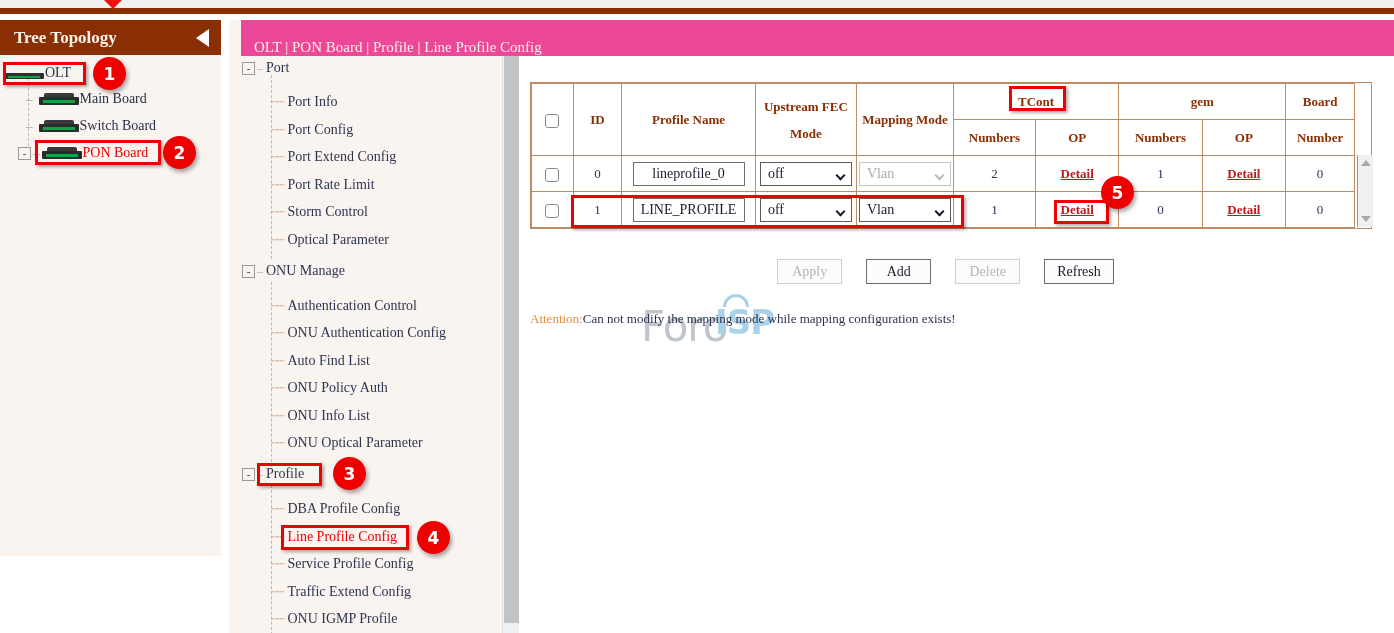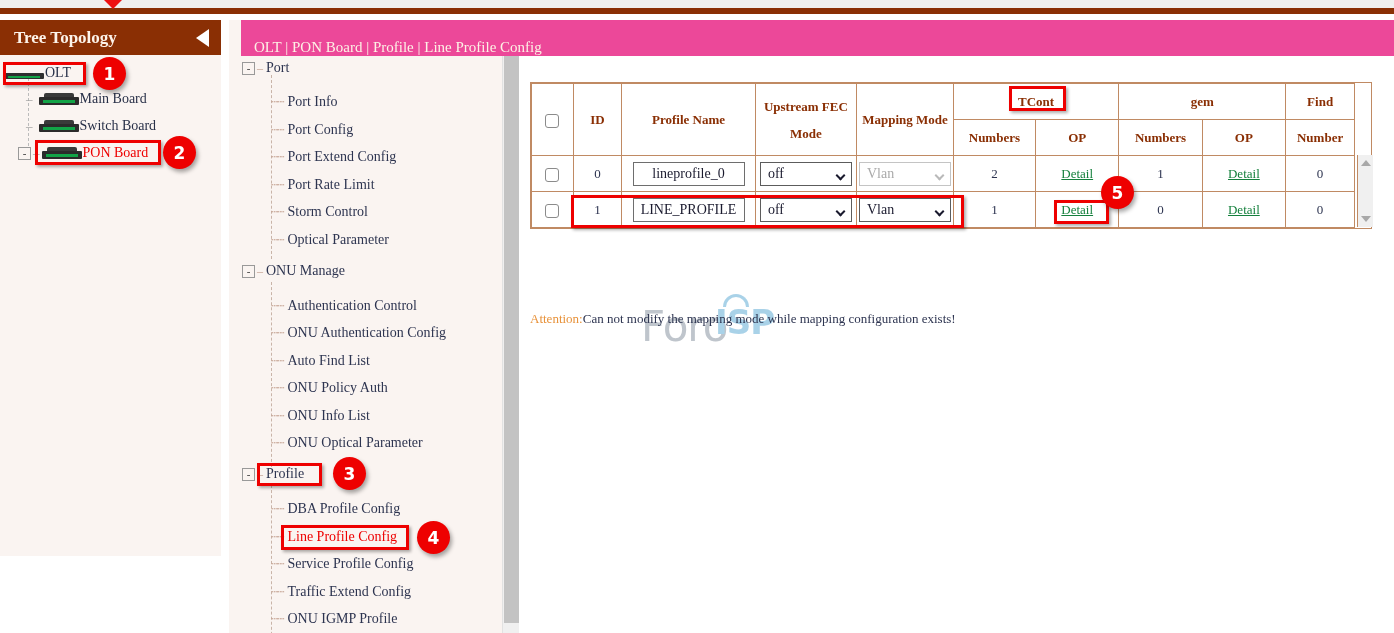--- a/index.html
+++ b/index.html
@@ -123,21 +123,21 @@
     display:inline-block; text-align:left; font-size:14px; color:#1a1a2e;
     padding-left:7px; line-height:22px;
   }
   .sel.disabled { border-color:#c4c4c4; color:#aaaaaa; background:#fff; }
   .sel .chev {
     position:absolute; right:7px; top:9px; width:7px;height:7px;
     border-right:2px solid #1a1a2e; border-bottom:2px solid #1a1a2e;
     transform:rotate(45deg);
   }
   .sel.disabled .chev { border-color:#b9b9b9; }
-  .lnk { color:#15803d; text-decoration:underline; font-size:13px; }
+  .lnk { color:#b91c1c; text-decoration:underline; font-size:13px;font-weight:bold; }
   .twolines { line-height:17px; }
 
   
   .tbl-scroll {
     position:absolute; left:826px; top:0px; width:16px; height:72px;
     background:#f0f0f0; border-left:1px solid #c08a63;
   }
   .tbl-scroll .up {
     position:absolute; left:3px; top:5px; width:0;height:0;
     border-left:5px solid transparent;border-right:5px solid transparent;border-bottom:6px solid #a8a8a8;
@@ -375,21 +375,21 @@
             <th class="hsingle" rowspan="2">ID</th>
             <th class="hsingle" rowspan="2">Profile Name</th>
             <th class="hsingle twolines" rowspan="2">
               <div>Upstream FEC</div>
               <div style="height:10px"></div>
               <div>Mode</div>
             </th>
             <th class="hsingle" rowspan="2">Mapping Mode</th>
             <th colspan="2">TCont</th>
             <th colspan="2">gem</th>
-            <th rowspan="1">Find</th>
+            <th rowspan="1">Board</th>
             <th rowspan="2" style="border:none;padding:0"></th>
           </tr>
           <tr class="hrow2">
             <th>Numbers</th>
             <th>OP</th>
             <th>Numbers</th>
             <th>OP</th>
             <th>Number</th>
           </tr>
         </thead>
@@ -454,20 +454,26 @@
           </tr>
         </tbody>
       </table>
 
       <div class="tbl-scroll" style="top:72px;">
         <div class="up"></div>
         <div class="dn"></div>
       </div>
     </div>
 
+    <div class="btnrow">
+      <div class="btn disabled">Apply</div>
+      <div class="btn">Add</div>
+      <div class="btn disabled">Delete</div>
+      <div class="btn">Refresh</div>
+    </div>
 
     <div class="attention">
       <span class="lbl">Attention:</span><span>Can not modify the mapping mode while mapping configuration exists!</span>
     </div>
 
   </div>
 
   <div class="rbox" style="left:3px; top:62px; width:83px; height:23px;"></div>
   <div class="rbadge" style="left:93px; top:57px; width:33px; height:33px; font-size:17px;">1</div>
 

